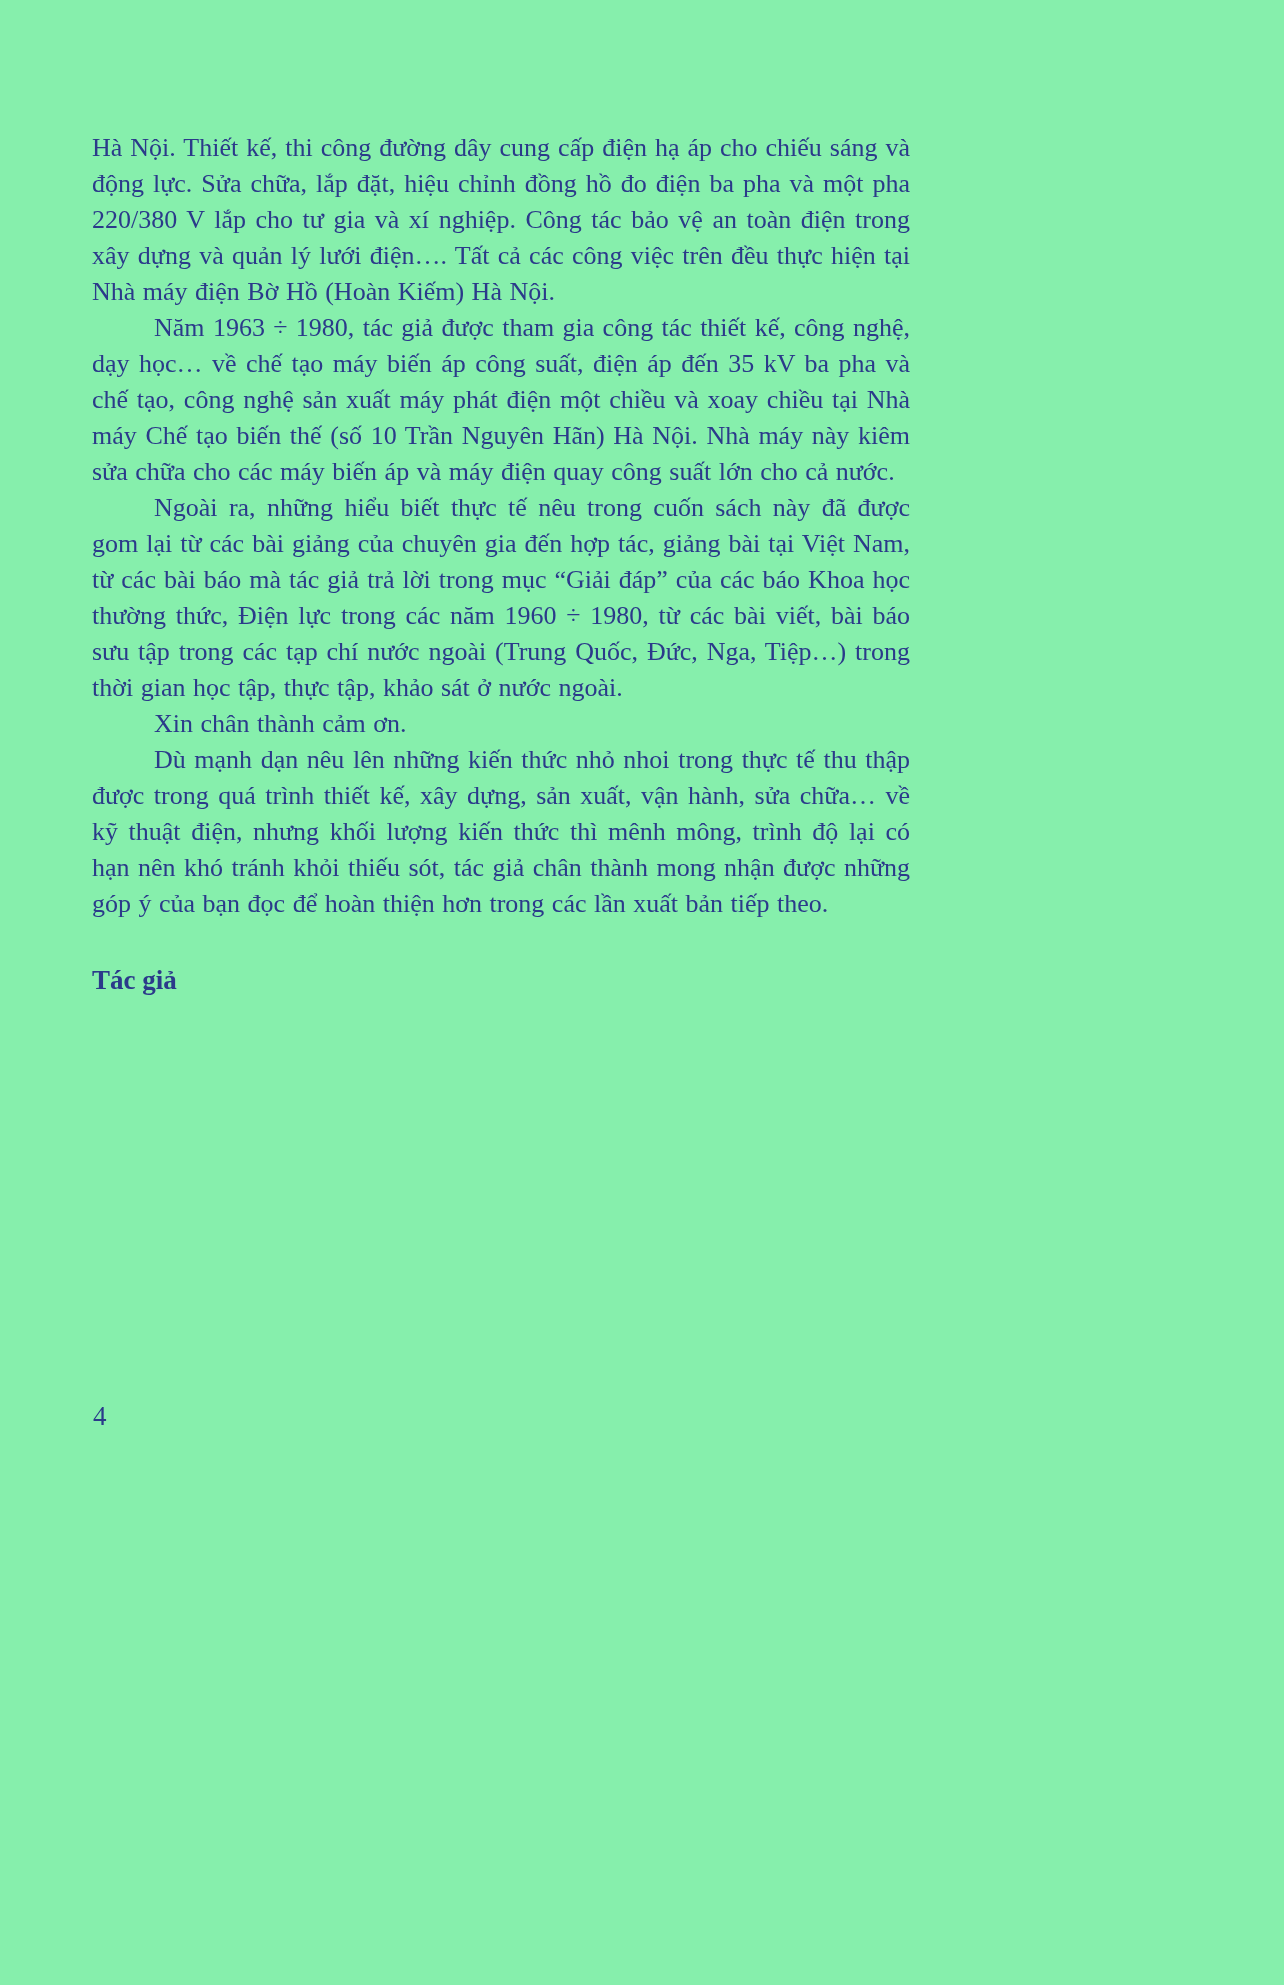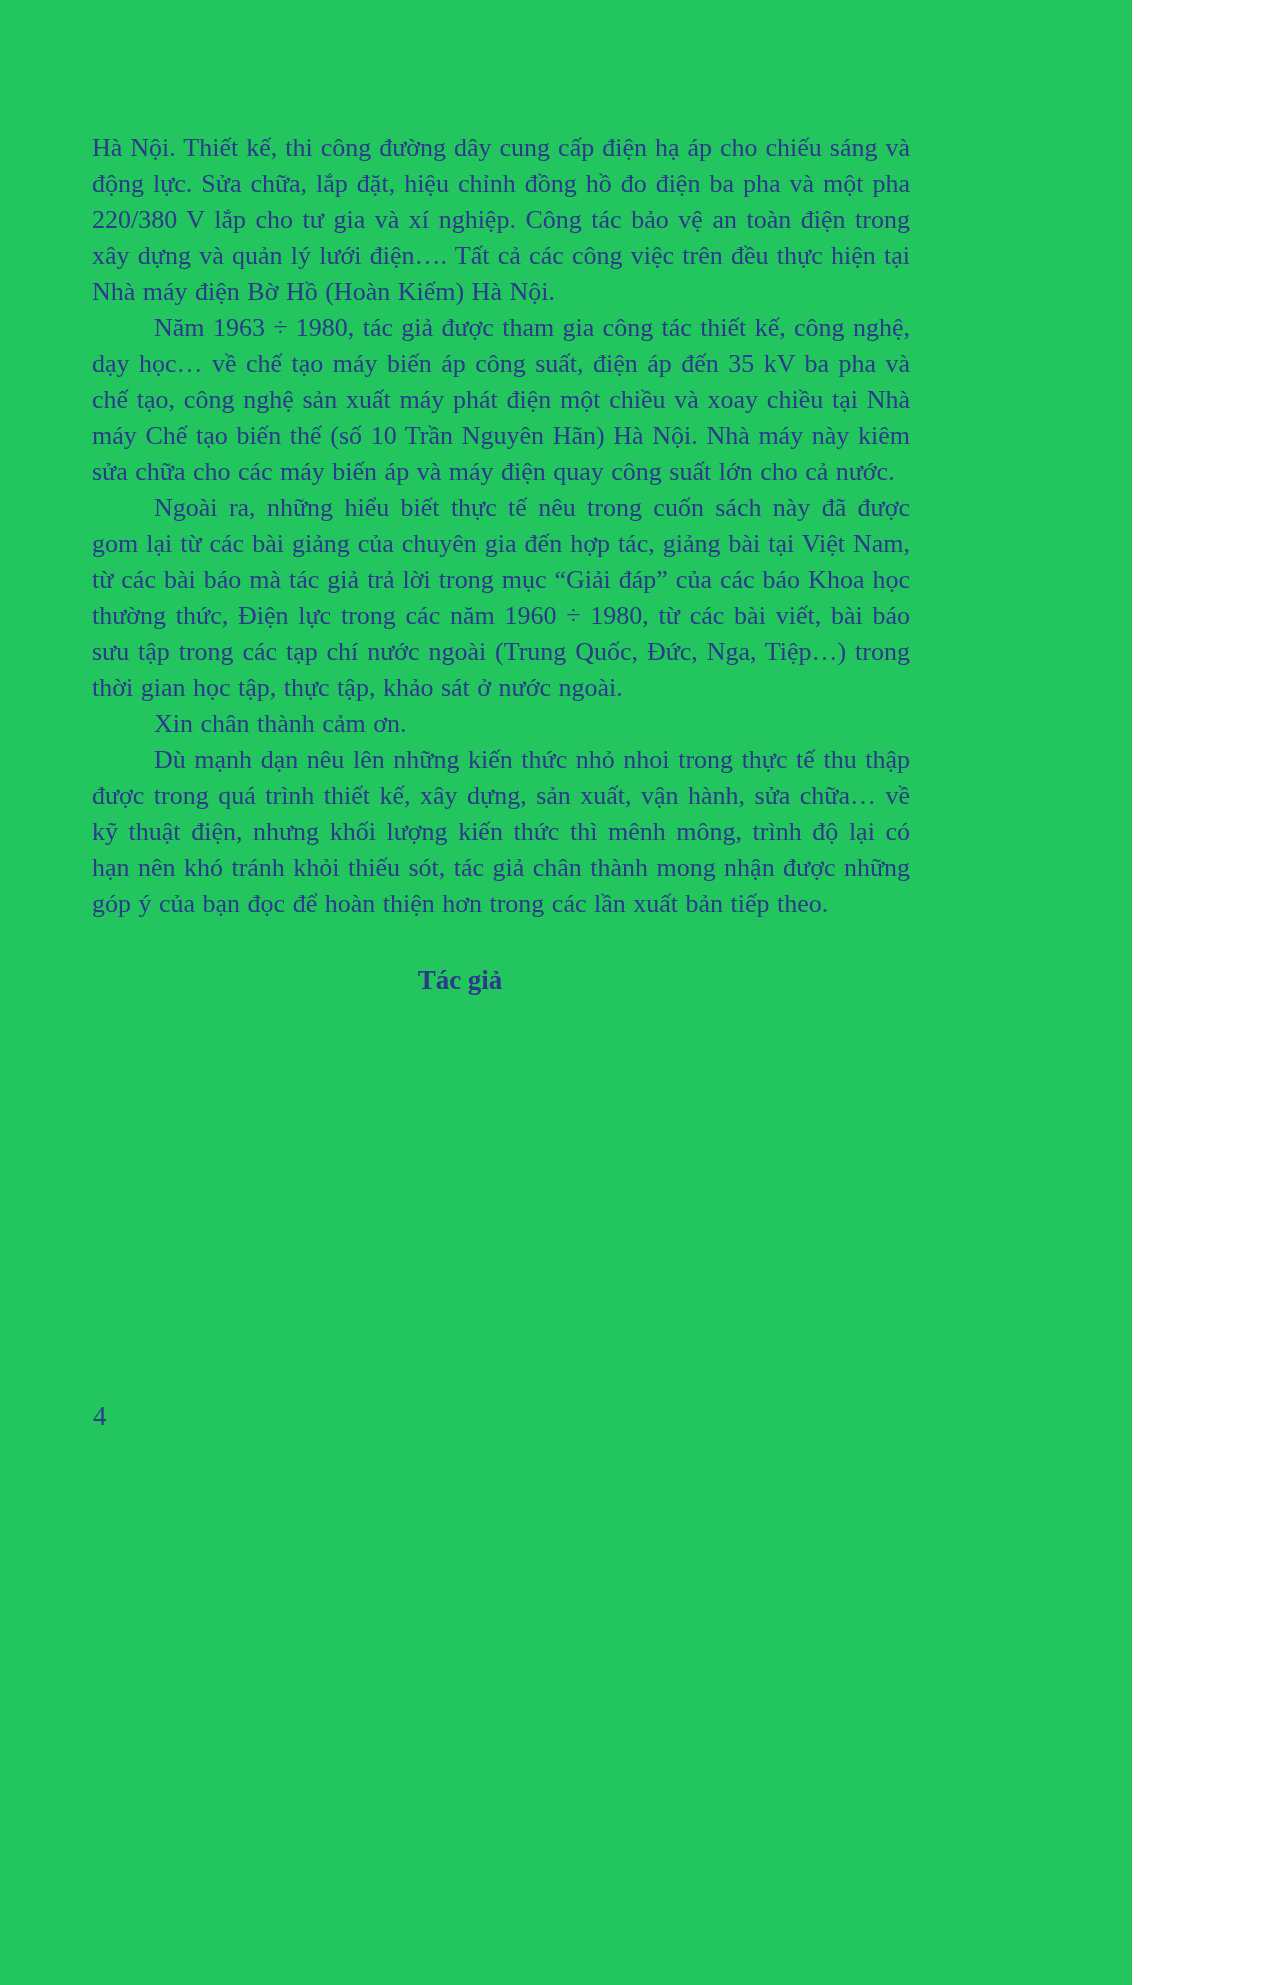--- a/index.html
+++ b/index.html
@@ -2,23 +2,23 @@
 <html><head>
 <meta charset="utf-8">
 <style>
   html, body {
     margin: 0;
     padding: 0;
     background: #ffffff;
   }
   .page {
     position: relative;
-    width: 1132px;
+    width: 1284px;
     height: 1985px;
-    background: #22c55e;
+    background: #86efac;
     font-family: "Liberation Serif", "DejaVu Serif", serif;
     color: #2b3a8a;
     overflow: hidden;
   }
   .content {
     position: absolute;
     left: 92px;
     top: 130px;
     width: 818px;
   }
@@ -32,21 +32,21 @@
     word-spacing: 1px;
   }
   .para.no-indent {
     text-indent: 0;
   }
   .signature {
     margin-top: 40px;
     font-size: 27px;
     line-height: 36px;
     font-weight: bold;
-    text-align: center;
+    text-align: left;
     padding-right: 82px;
     color: #2b3a8a;
   }
   .page-number {
     position: absolute;
     left: 93px;
     top: 1398px;
     font-size: 27px;
     line-height: 36px;
     color: #2b3a8a;

